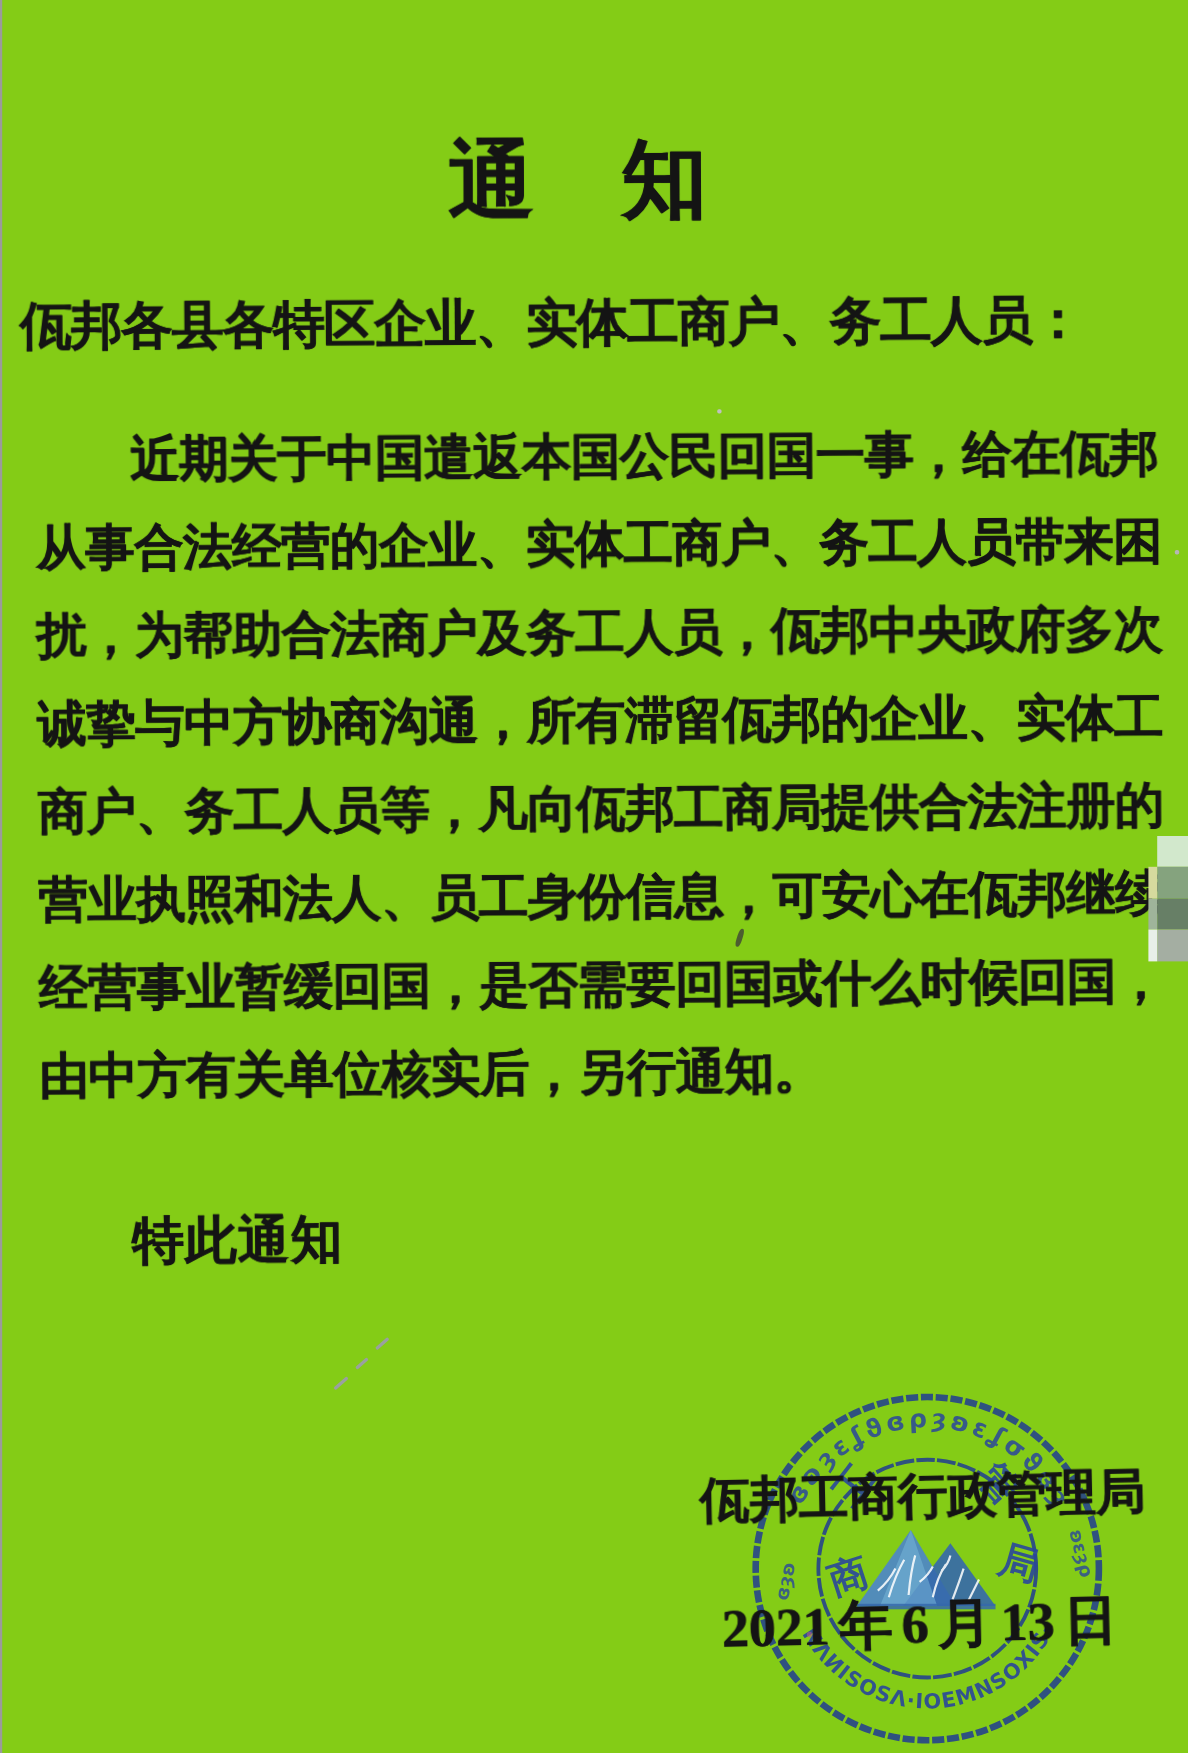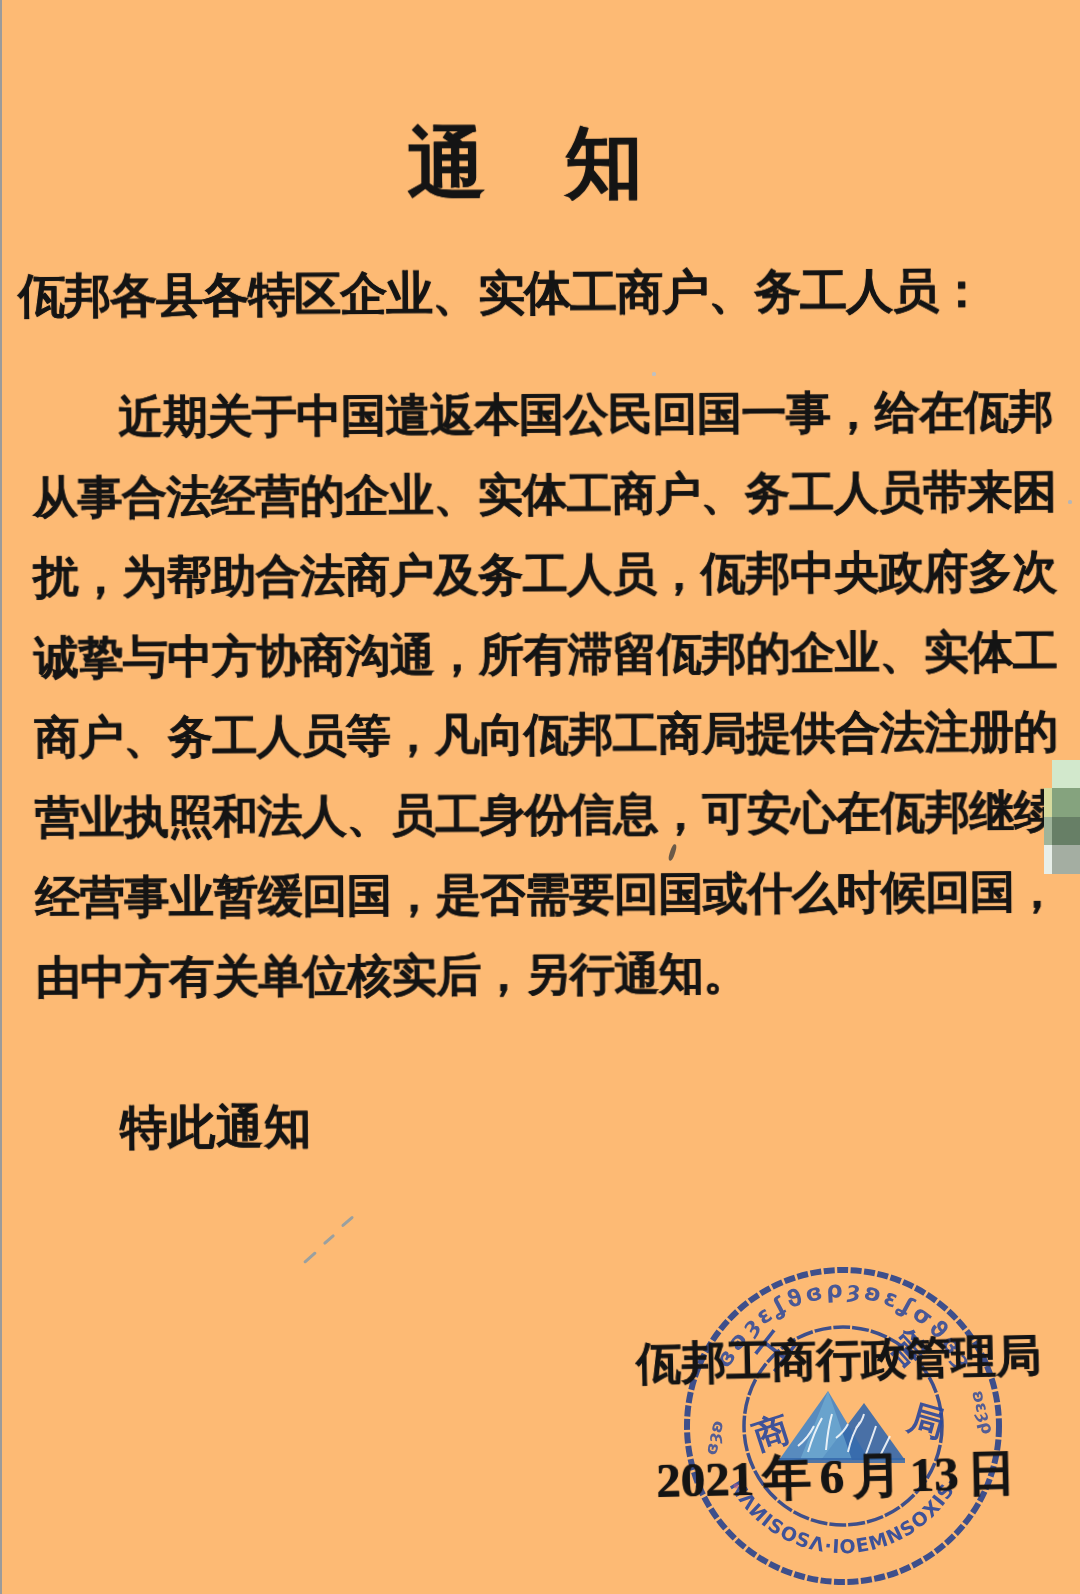--- a/index.html
+++ b/index.html
@@ -1,18 +1,18 @@
 <!DOCTYPE html>
 <html><head>
 <meta charset="utf-8">
 <style>
   html,body{margin:0;padding:0;}
   body{width:1080px;height:1594px;background:#f2f2f2;}
   .page{
-    position:relative;width:1080px;height:1594px;background:#fdba74;
+    position:relative;width:1080px;height:1594px;background:#84cc16;
     overflow:hidden;
     font-family:"Liberation Serif","DejaVu Serif",serif;
     color:#141414;
   }
   .scan-edge-left{
     position:absolute;left:0;top:0;width:2px;height:1594px;
     background:#9b9b9b;z-index:8;
   }
   .ink{
     font-weight:700;

